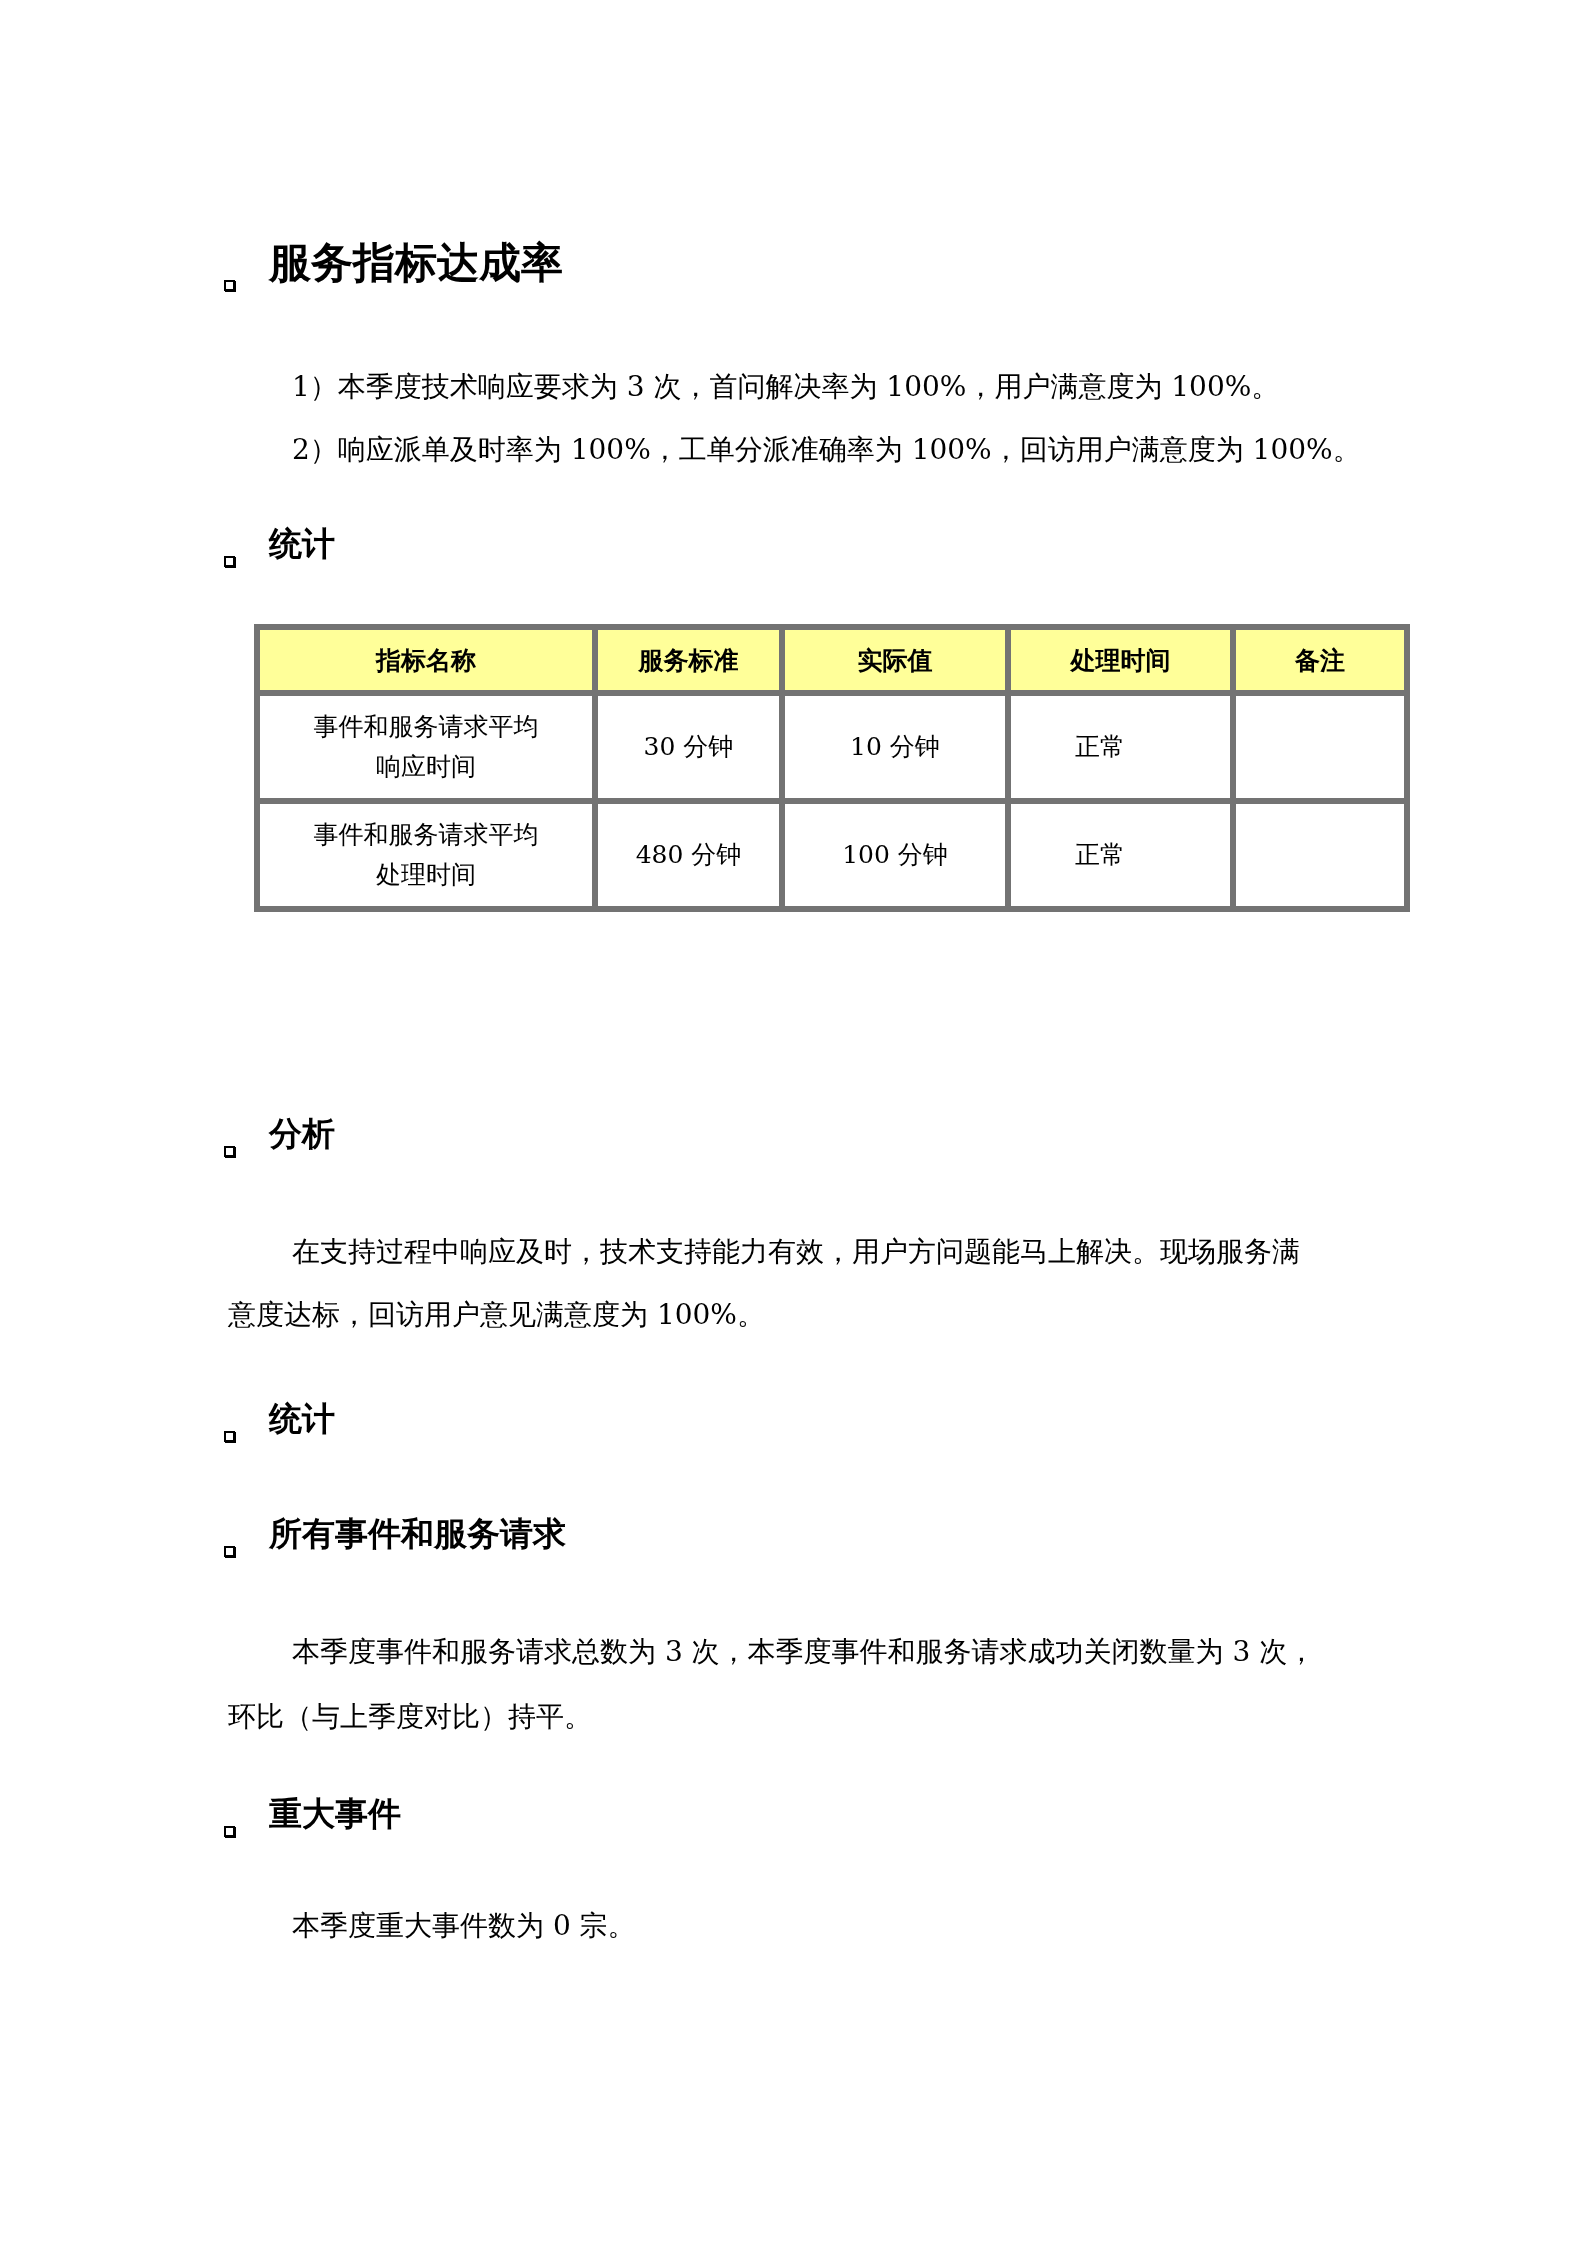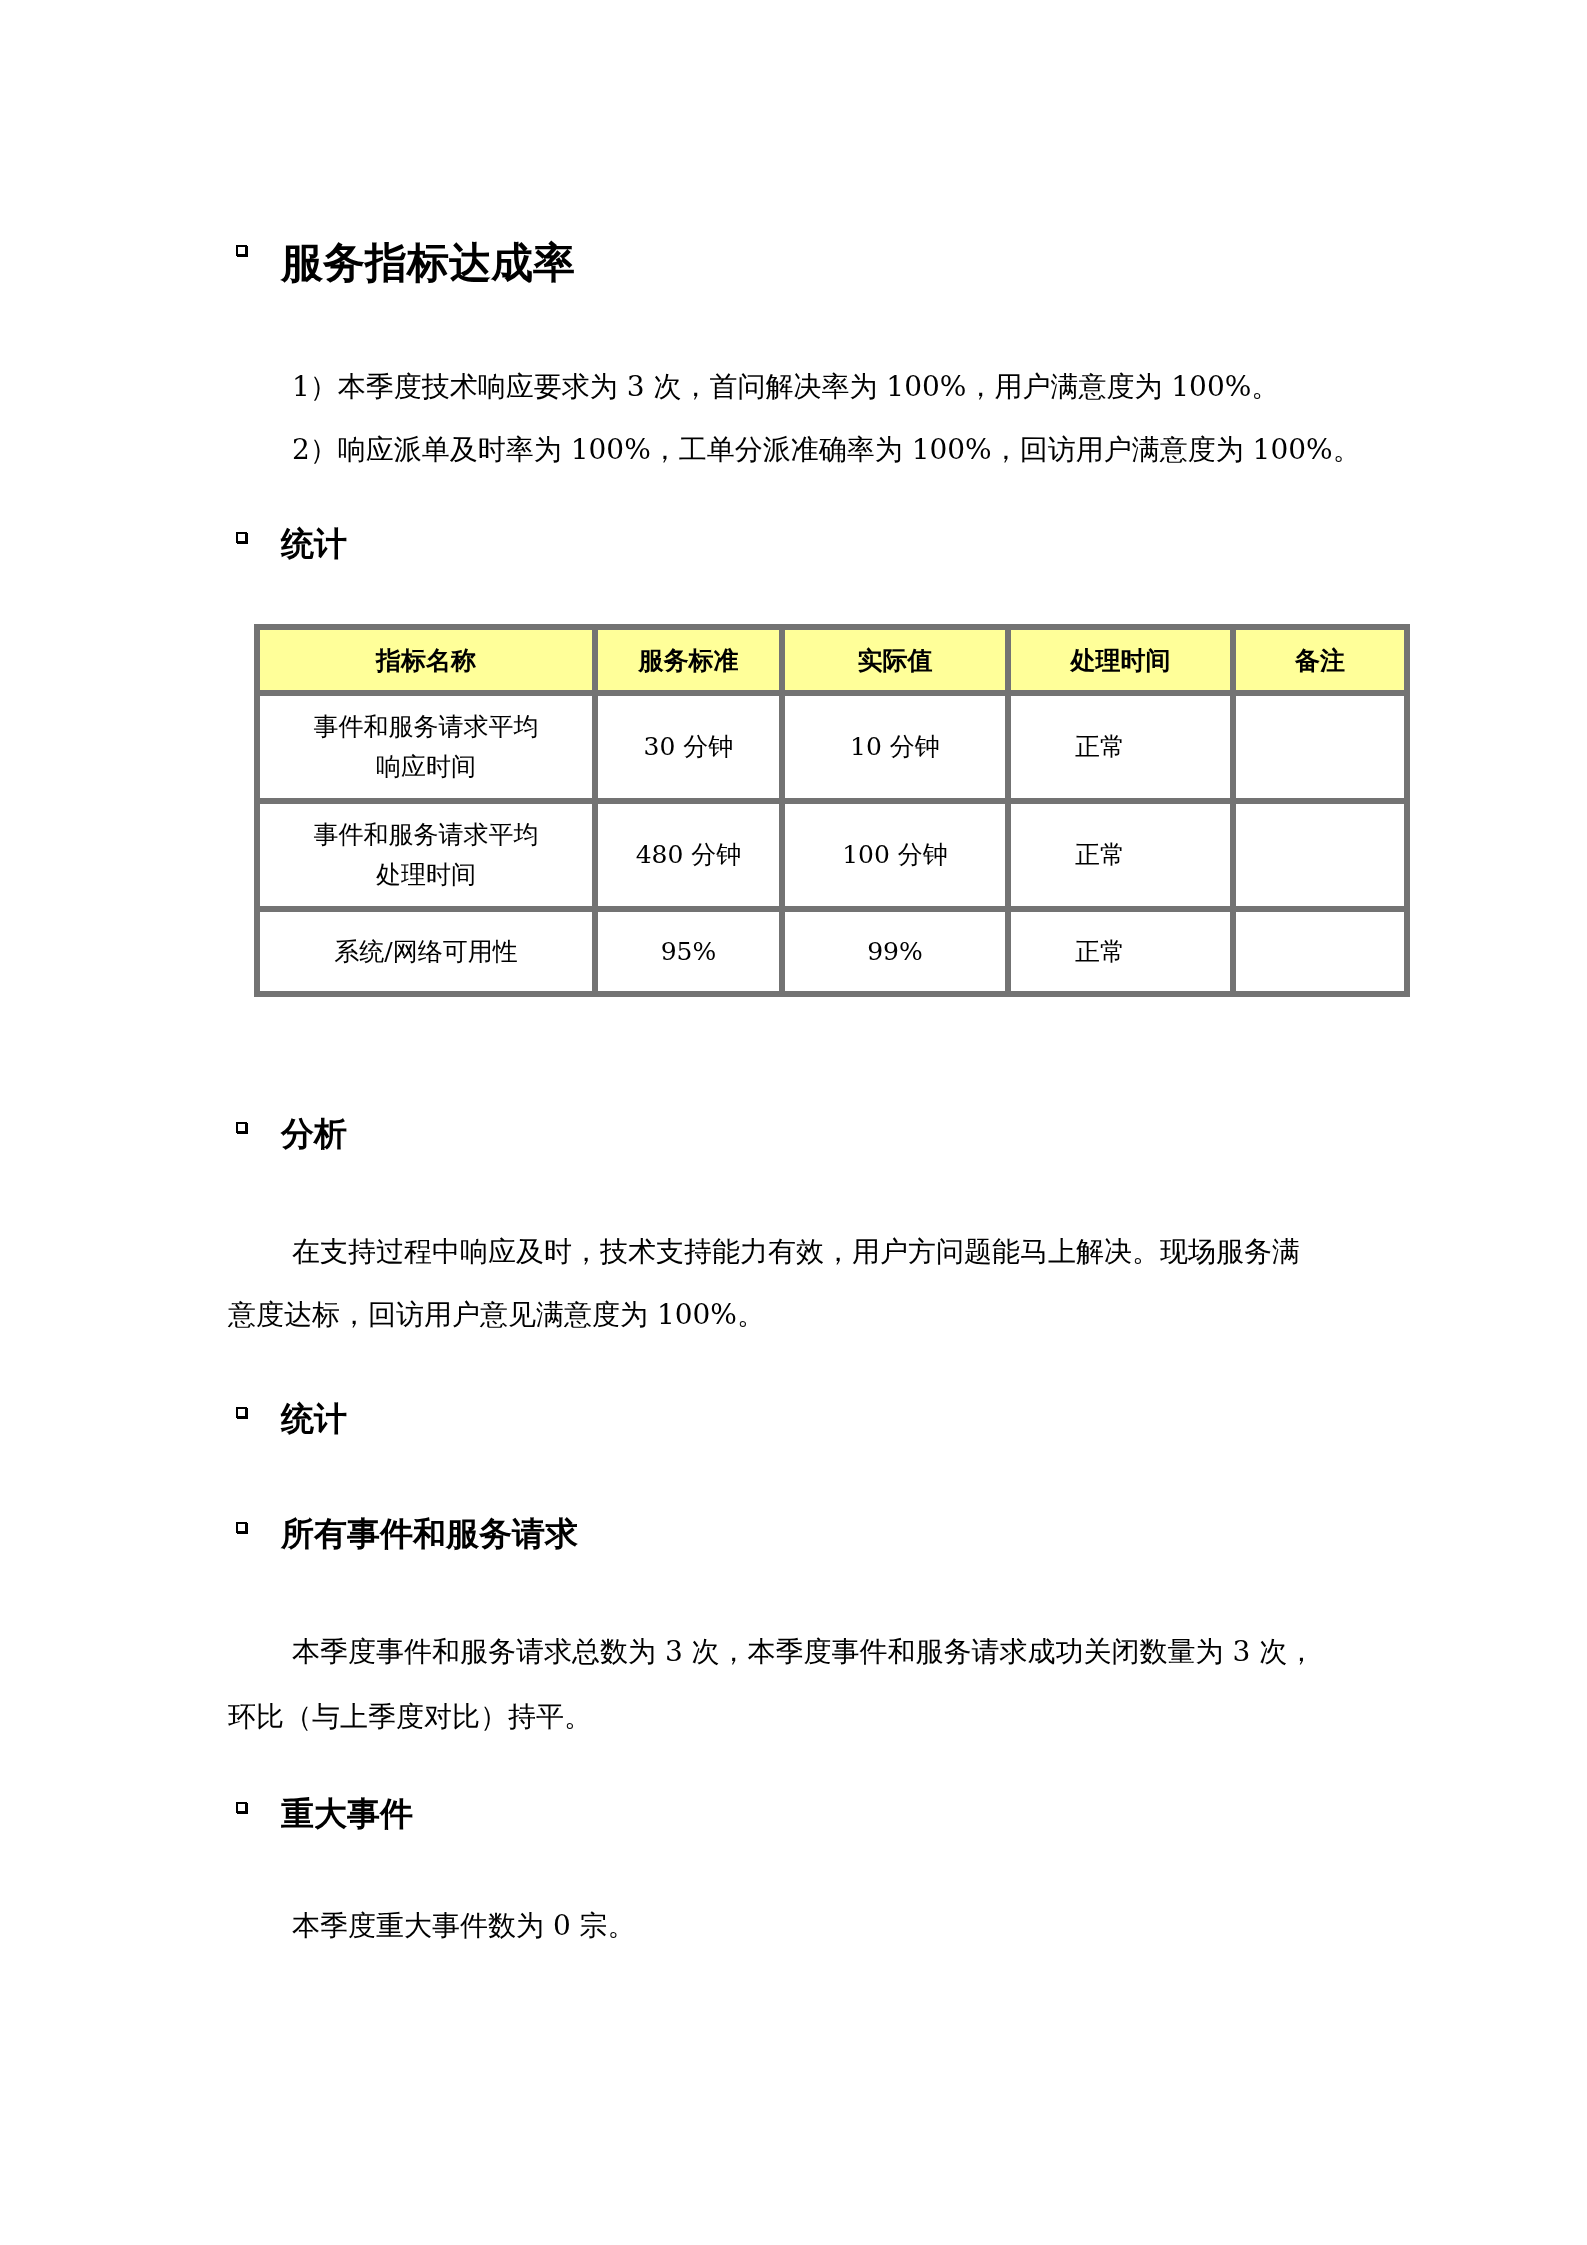--- a/index.html
+++ b/index.html
@@ -1,21 +1,21 @@
 <!DOCTYPE html>
 <html><head>
   <meta charset="utf-8">
   <style>
     html, body { margin: 0; padding: 0; background: #ffffff; }
     body {
       width: 1587px; height: 2245px; position: relative; overflow: hidden;
       font-family: "DejaVu Serif", "Liberation Serif", serif; color: #000;
     }
     .heading {
-      position: absolute; left: 236px; display: flex; align-items: flex-start;
+      position: absolute; left: 224px; display: flex; align-items: flex-end;
       font-family: "DejaVu Sans", "Liberation Sans", sans-serif; font-weight: bold;
       color: #000; white-space: nowrap;
     }
     .heading .bullet {
       display: inline-block; width: 11px; height: 11px; border: 2px solid #000;
       box-sizing: border-box; margin-right: 34px; margin-top: 10px;
       box-shadow: 1px 1px 0 #000;
     }
     .h-large { font-size: 42px; }
     .h-medium { font-size: 33px; }
@@ -87,29 +87,20 @@
     <tr class="tall">
       <td>
         <div>事件和服务请求平均</div>
         <div>处理时间</div>
       </td>
       <td>480 分钟</td>
       <td>100 分钟</td>
       <td style="text-align:left; padding-left:64px;">正常</td>
       <td></td>
     </tr>
-    <tr class="short">
-      <td>
-        <div>系统/网络可用性</div>
-      </td>
-      <td>95%</td>
-      <td>99%</td>
-      <td style="text-align:left; padding-left:64px;">正常</td>
-      <td></td>
-    </tr>
   </tbody>
 </table>
 
 <div class="heading h-medium" style="top:1112px;">
   <span class="bullet"></span>
   <span>分析</span>
 </div>
 <div class="para" style="left:292px; top:1232px;">在支持过程中响应及时，技术支持能力有效，用户方问题能马上解决。现场服务满</div>
 <div class="para" style="left:228px; top:1295px;">意度达标，回访用户意见满意度为 100%。</div>
 

